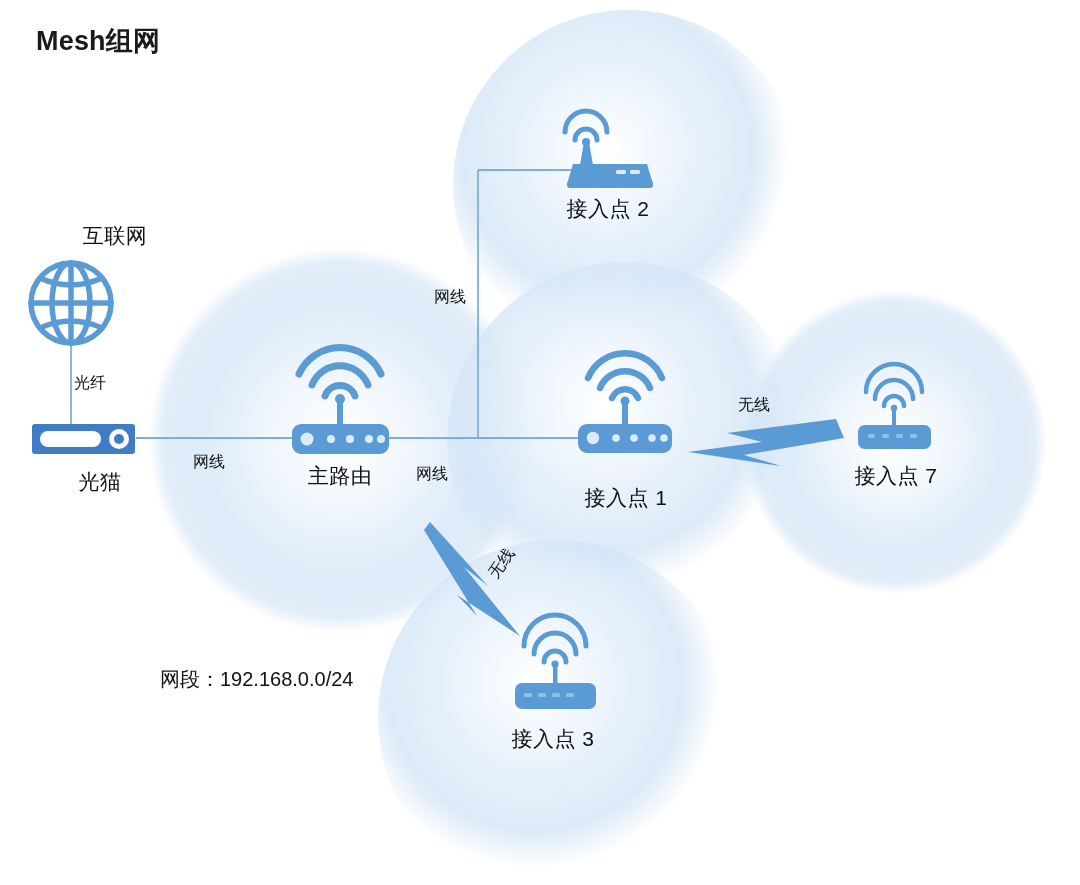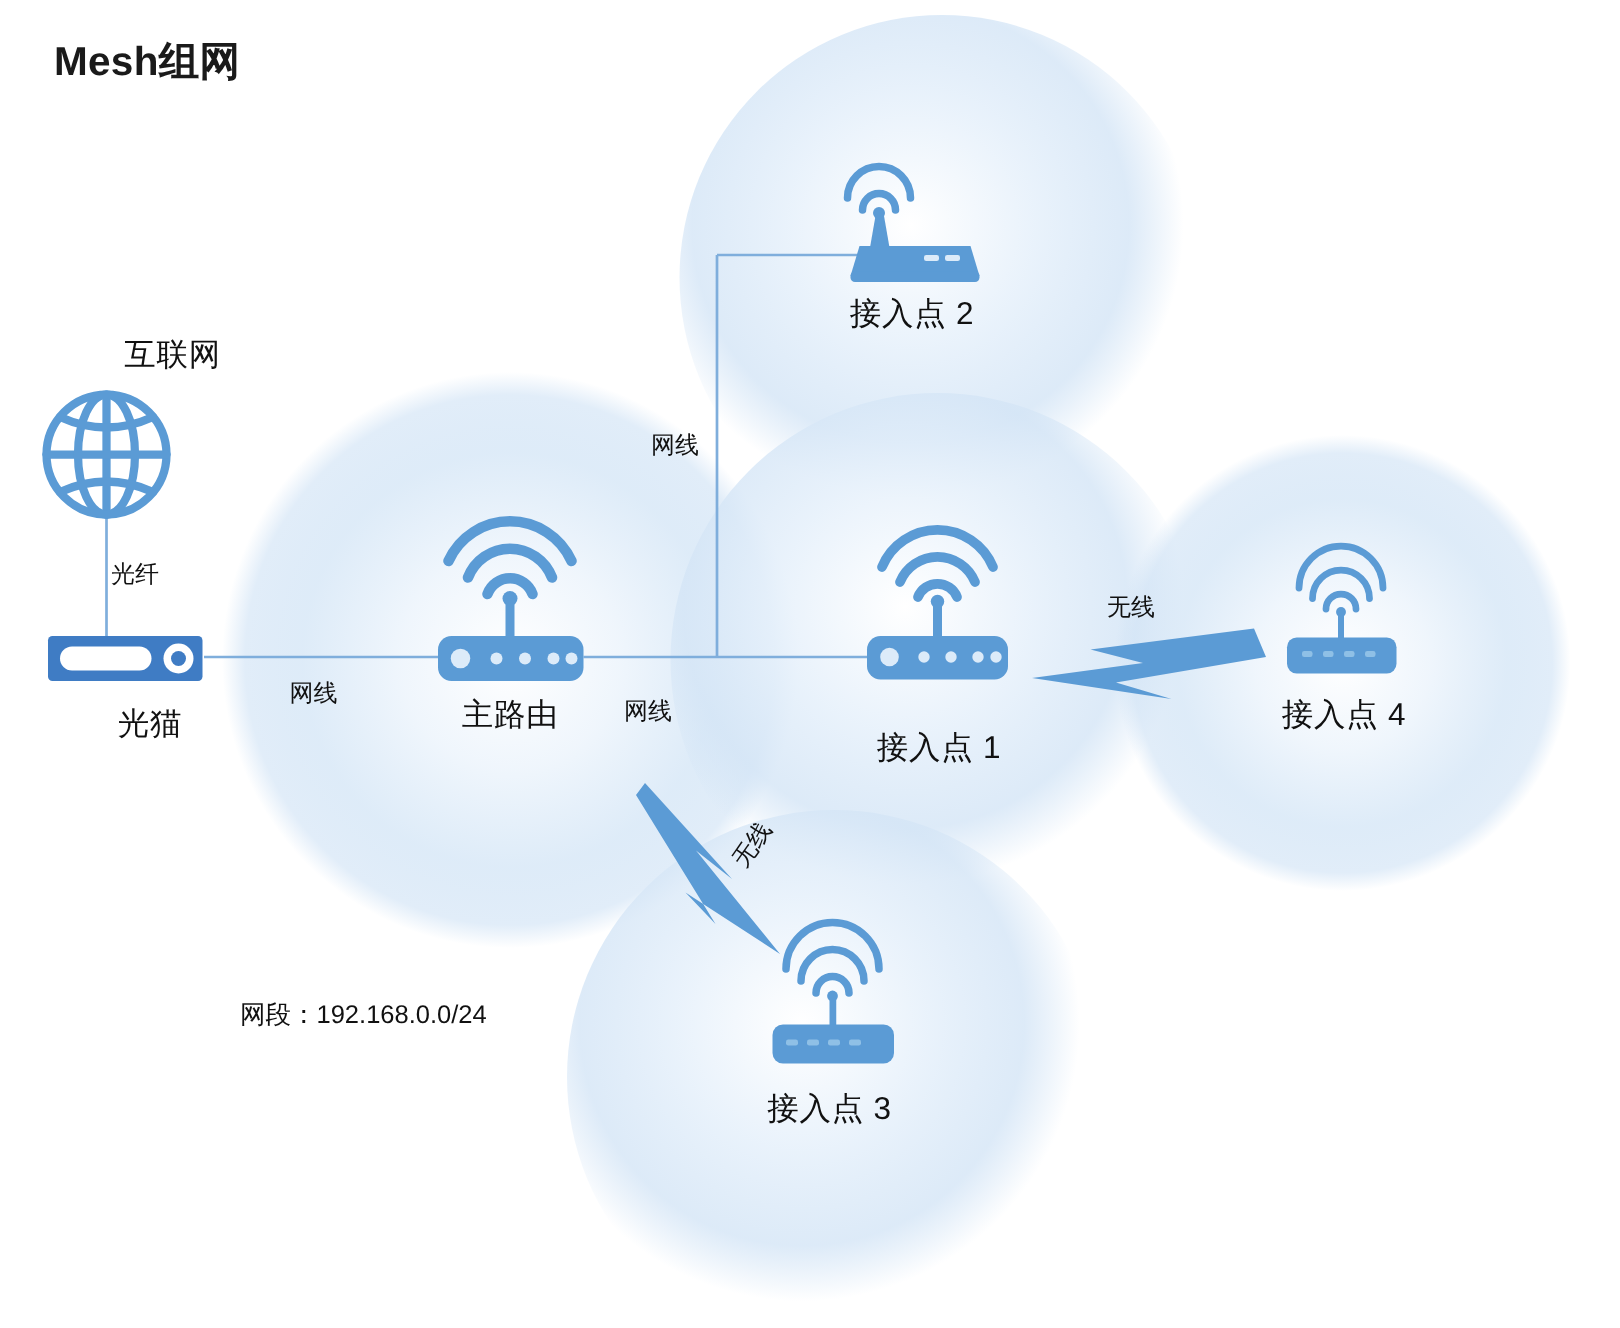--- a/index.html
+++ b/index.html
@@ -50,21 +50,21 @@
     transform: translateX(-50%);
   }
   .link-label.rot {
     transform: translateX(-50%) rotate(-55deg);
     transform-origin: center center;
   }
   .info-block {
     position: absolute;
     left: 160px;
     top: 665px;
-    font-size: 17px;
+    font-size: 20px;
     color: #111111;
     line-height: 1.42;
     white-space: nowrap;
   }
   .info-line { display: block; }
 </style>
 </head>
 <body>
 
 <div id="stage">
@@ -207,21 +207,21 @@
   </svg>
 
   <div class="page-title">Mesh组网</div>
 
   <div class="node-label" style="left:71px;  top:222px;margin-left:44px;">互联网</div>
   <div class="node-label" style="left:100px;  top:468px;">光猫</div>
   <div class="node-label" style="left:340px; top:462px;text-align:right;">主路由</div>
   <div class="node-label" style="left:626px; top:484px;">接入点 1</div>
   <div class="node-label" style="left:608px; top:195px;">接入点 2</div>
   <div class="node-label" style="left:553px; top:725px;">接入点 3</div>
-  <div class="node-label" style="left:896px; top:462px;">接入点 4</div>
+  <div class="node-label" style="left:896px; top:462px;">接入点 7</div>
 
   <div class="link-label" style="left:90px;  top:373px;text-align:center;">光纤</div>
   <div class="link-label" style="left:209px; top:452px;">网线</div>
   <div class="link-label" style="left:432px; top:464px;">网线</div>
   <div class="link-label" style="left:450px; top:287px;">网线</div>
   <div class="link-label" style="left:754px; top:395px;">无线</div>
   <div class="link-label rot" style="left:502px; top:553px;">无线</div>
 
   <div class="info-block">
     <span class="info-line">网段：192.168.0.0/24</span>

